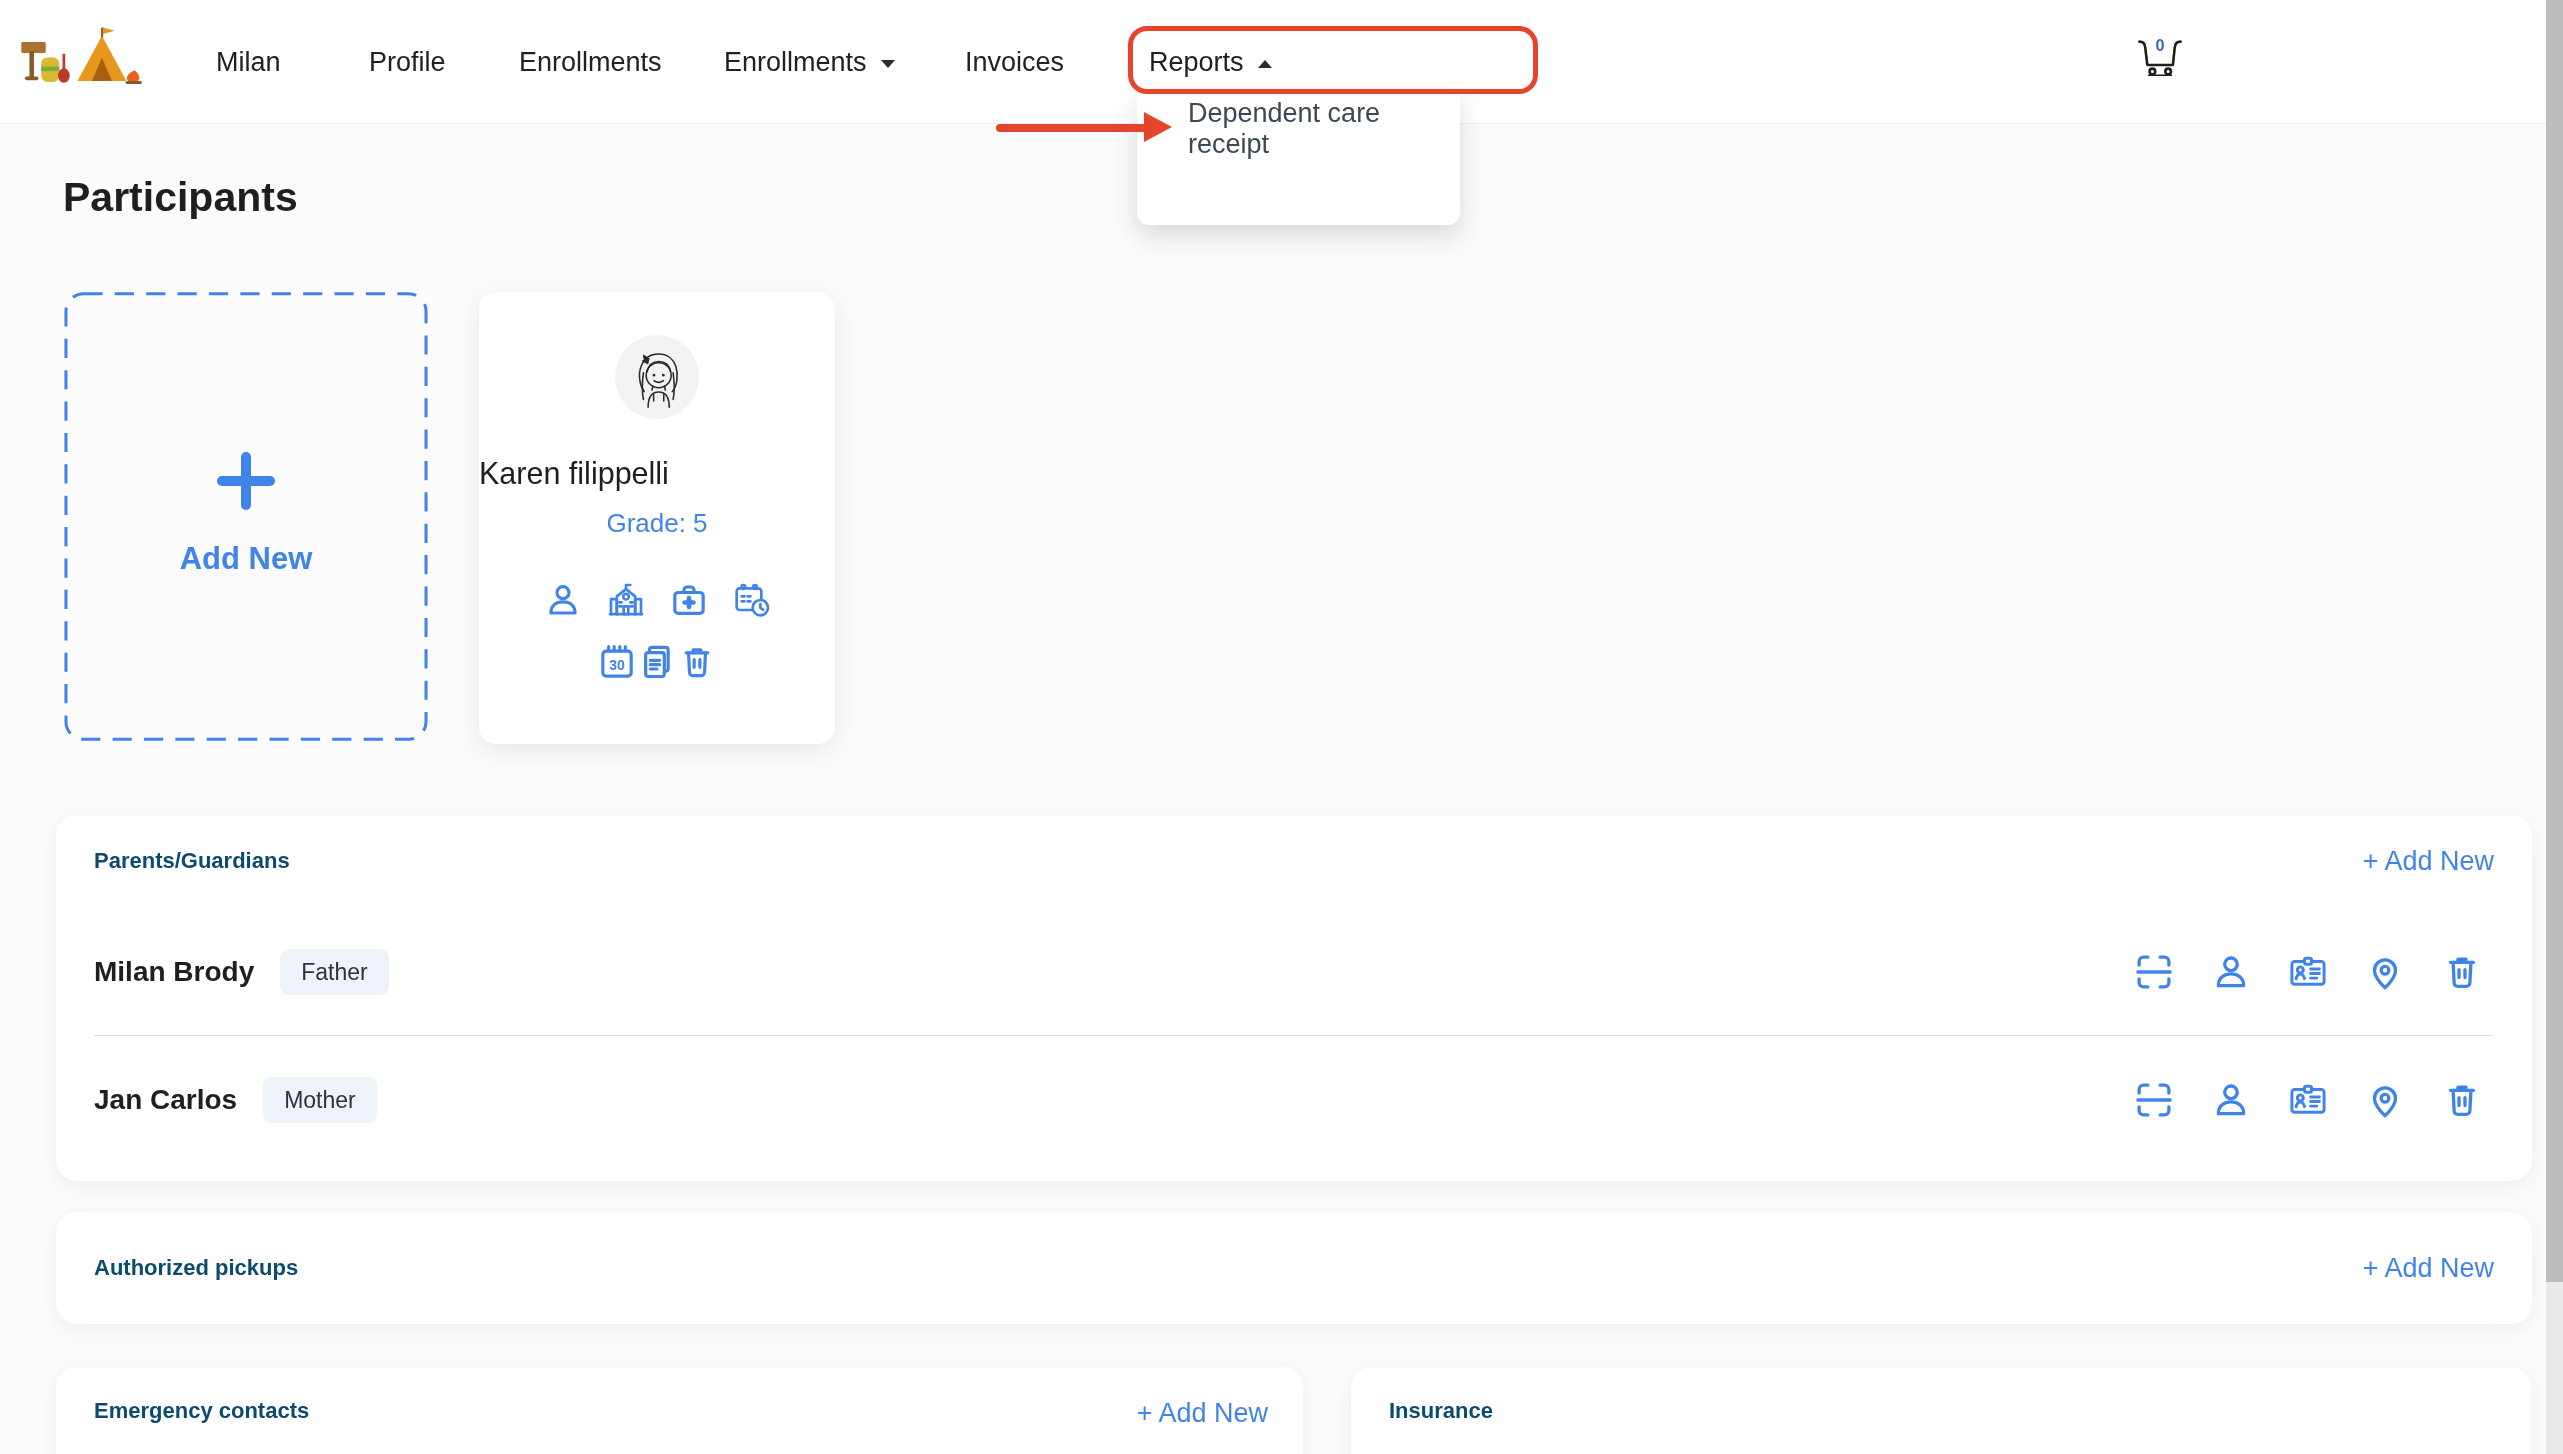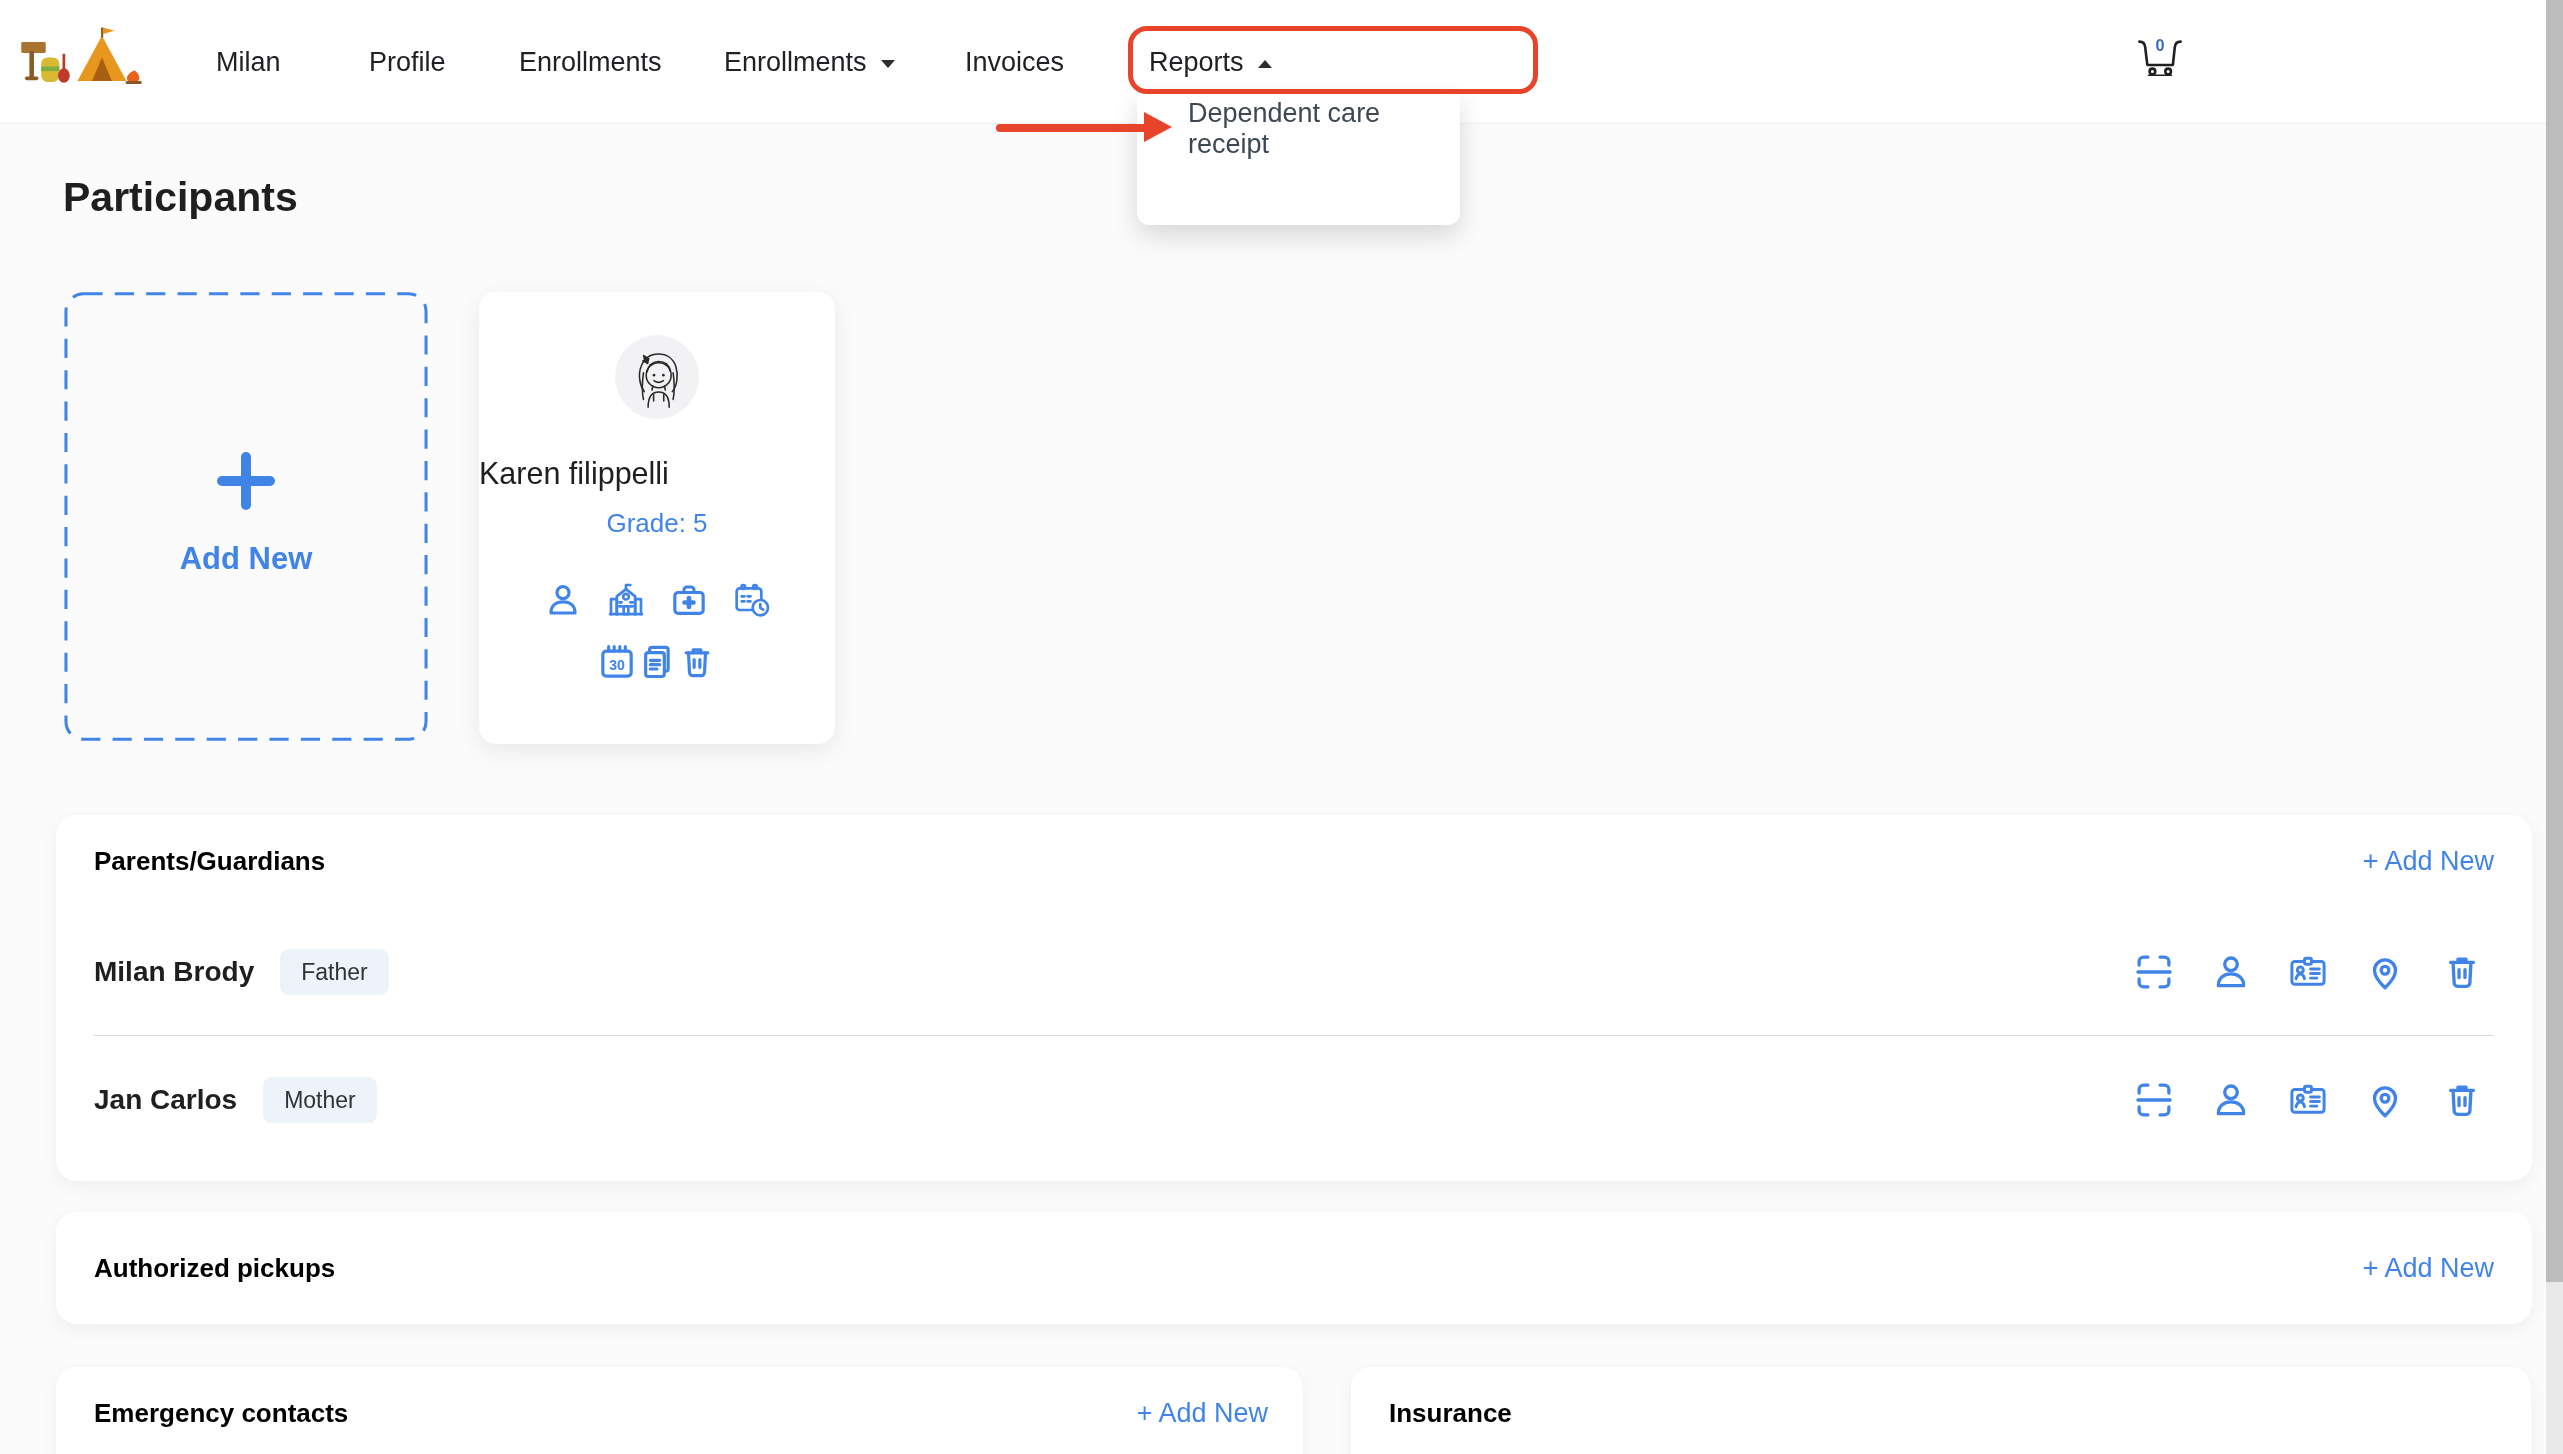--- a/index.html
+++ b/index.html
@@ -47,21 +47,21 @@
   .icon { width:40px; height:40px; color:#4184e8; cursor:pointer; }
   .icon svg { width:100%; height:100%; }
 
   
   .section-card { position:absolute; background:#fff; border-radius:21px; box-shadow:0 5.2px 17.4px rgba(0,0,0,0.05); }
   .card-parents { left:56px; top:815px; width:2476px; height:366px; }
   .card-authorized { left:56px; top:1212px; width:2476px; height:112px; display:flex; align-items:center; justify-content:space-between; padding:0 38px; }
   .card-emergency { left:56px; top:1367px; width:1247px; height:209px; }
   .card-insurance { left:1351px; top:1367px; width:1180px; height:209px; }
 
-  .sec-title { font-size:26px; font-weight:700; color:#000000; }
+  .sec-title { font-size:22px; font-weight:700; color:#0c4a6e; }
   .add-link { font-size:27px; font-weight:500; color:#4184e8; cursor:pointer; white-space:nowrap; }
 
   .parents-header { position:absolute; left:0; top:0; width:100%; height:92px; display:flex; align-items:center; justify-content:space-between; padding:0 38px; }
   .g-row { position:absolute; left:0; width:100%; height:78px; display:flex; align-items:center; padding:0 49px 0 38px; }
   .g-row-1 { top:118px; } .g-row-2 { top:246px; }
   .g-name { font-size:28px; font-weight:700; color:#1f1f1f; }
   .g-badge { margin-left:26px; background:#eef3f9; border-radius:8.7px; padding:9.6px 21px; font-size:23px; color:#2e3338; }
   .g-icons { margin-left:auto; display:flex; gap:35px; }
   .g-icons .icon { width:42px; height:42px; }
   .row-divider { position:absolute; left:38px; top:220px; width:2399px; height:0; border-top:1.7px solid #dcdcdc; }

